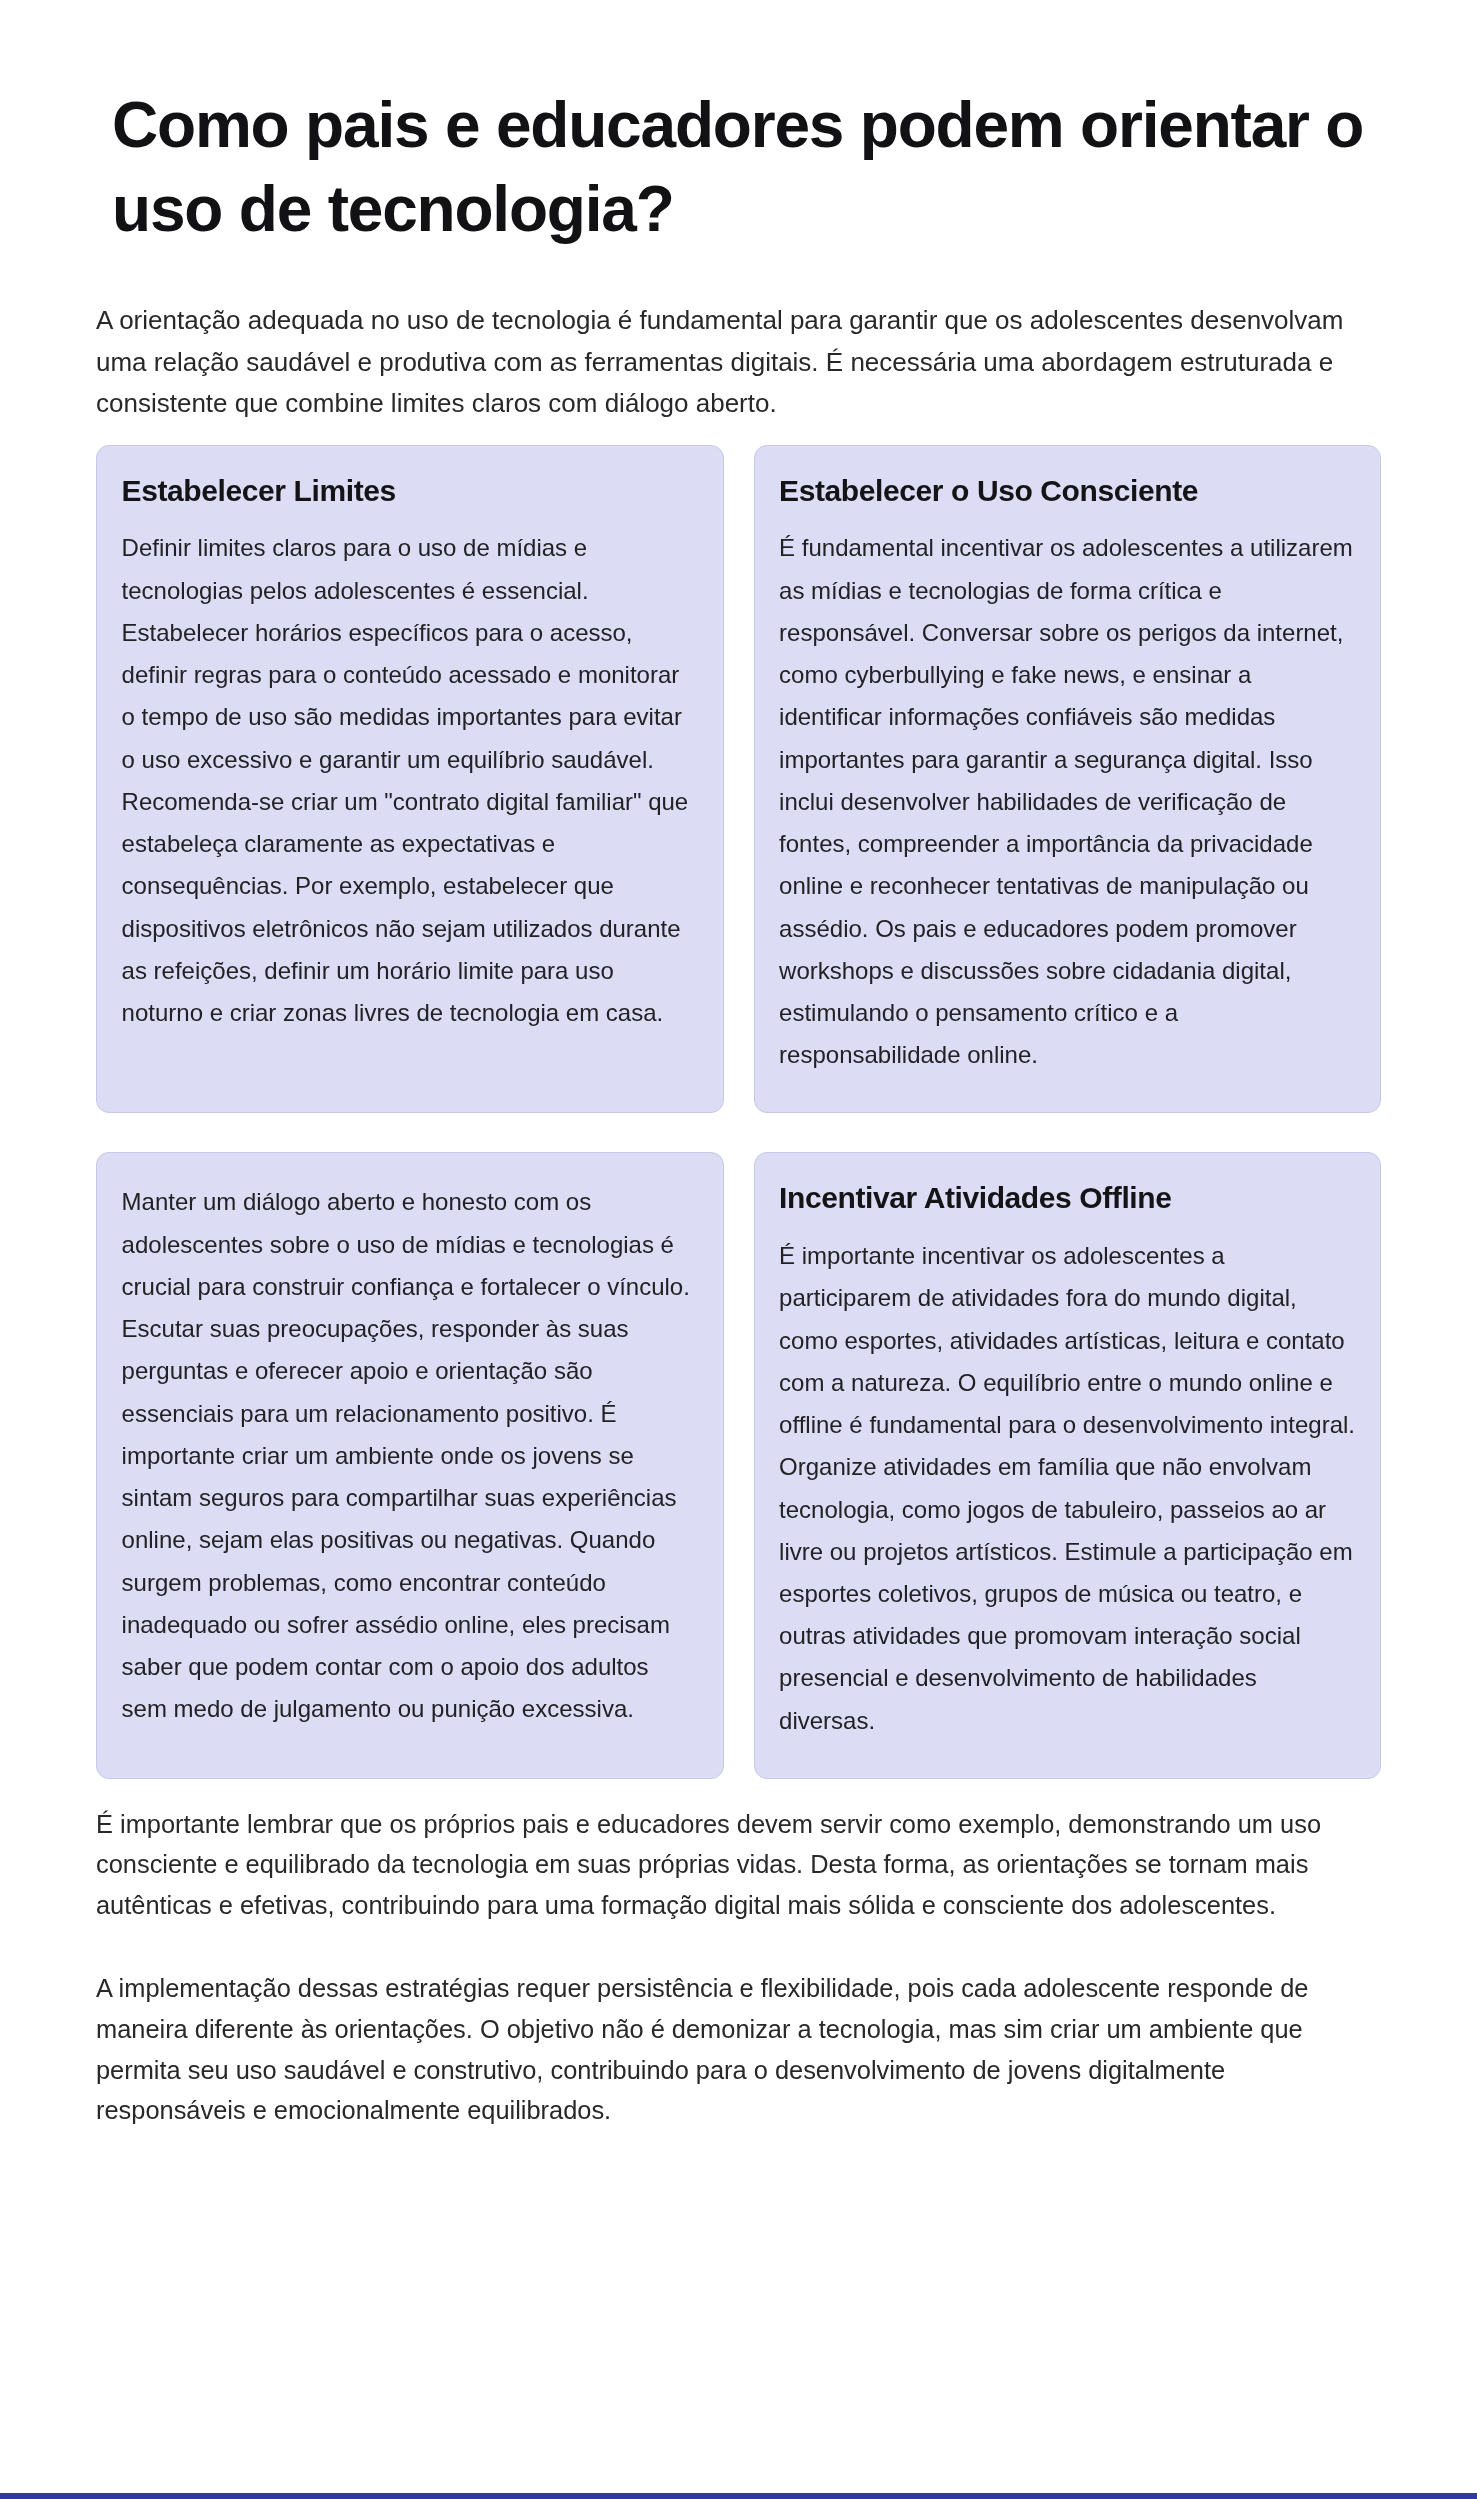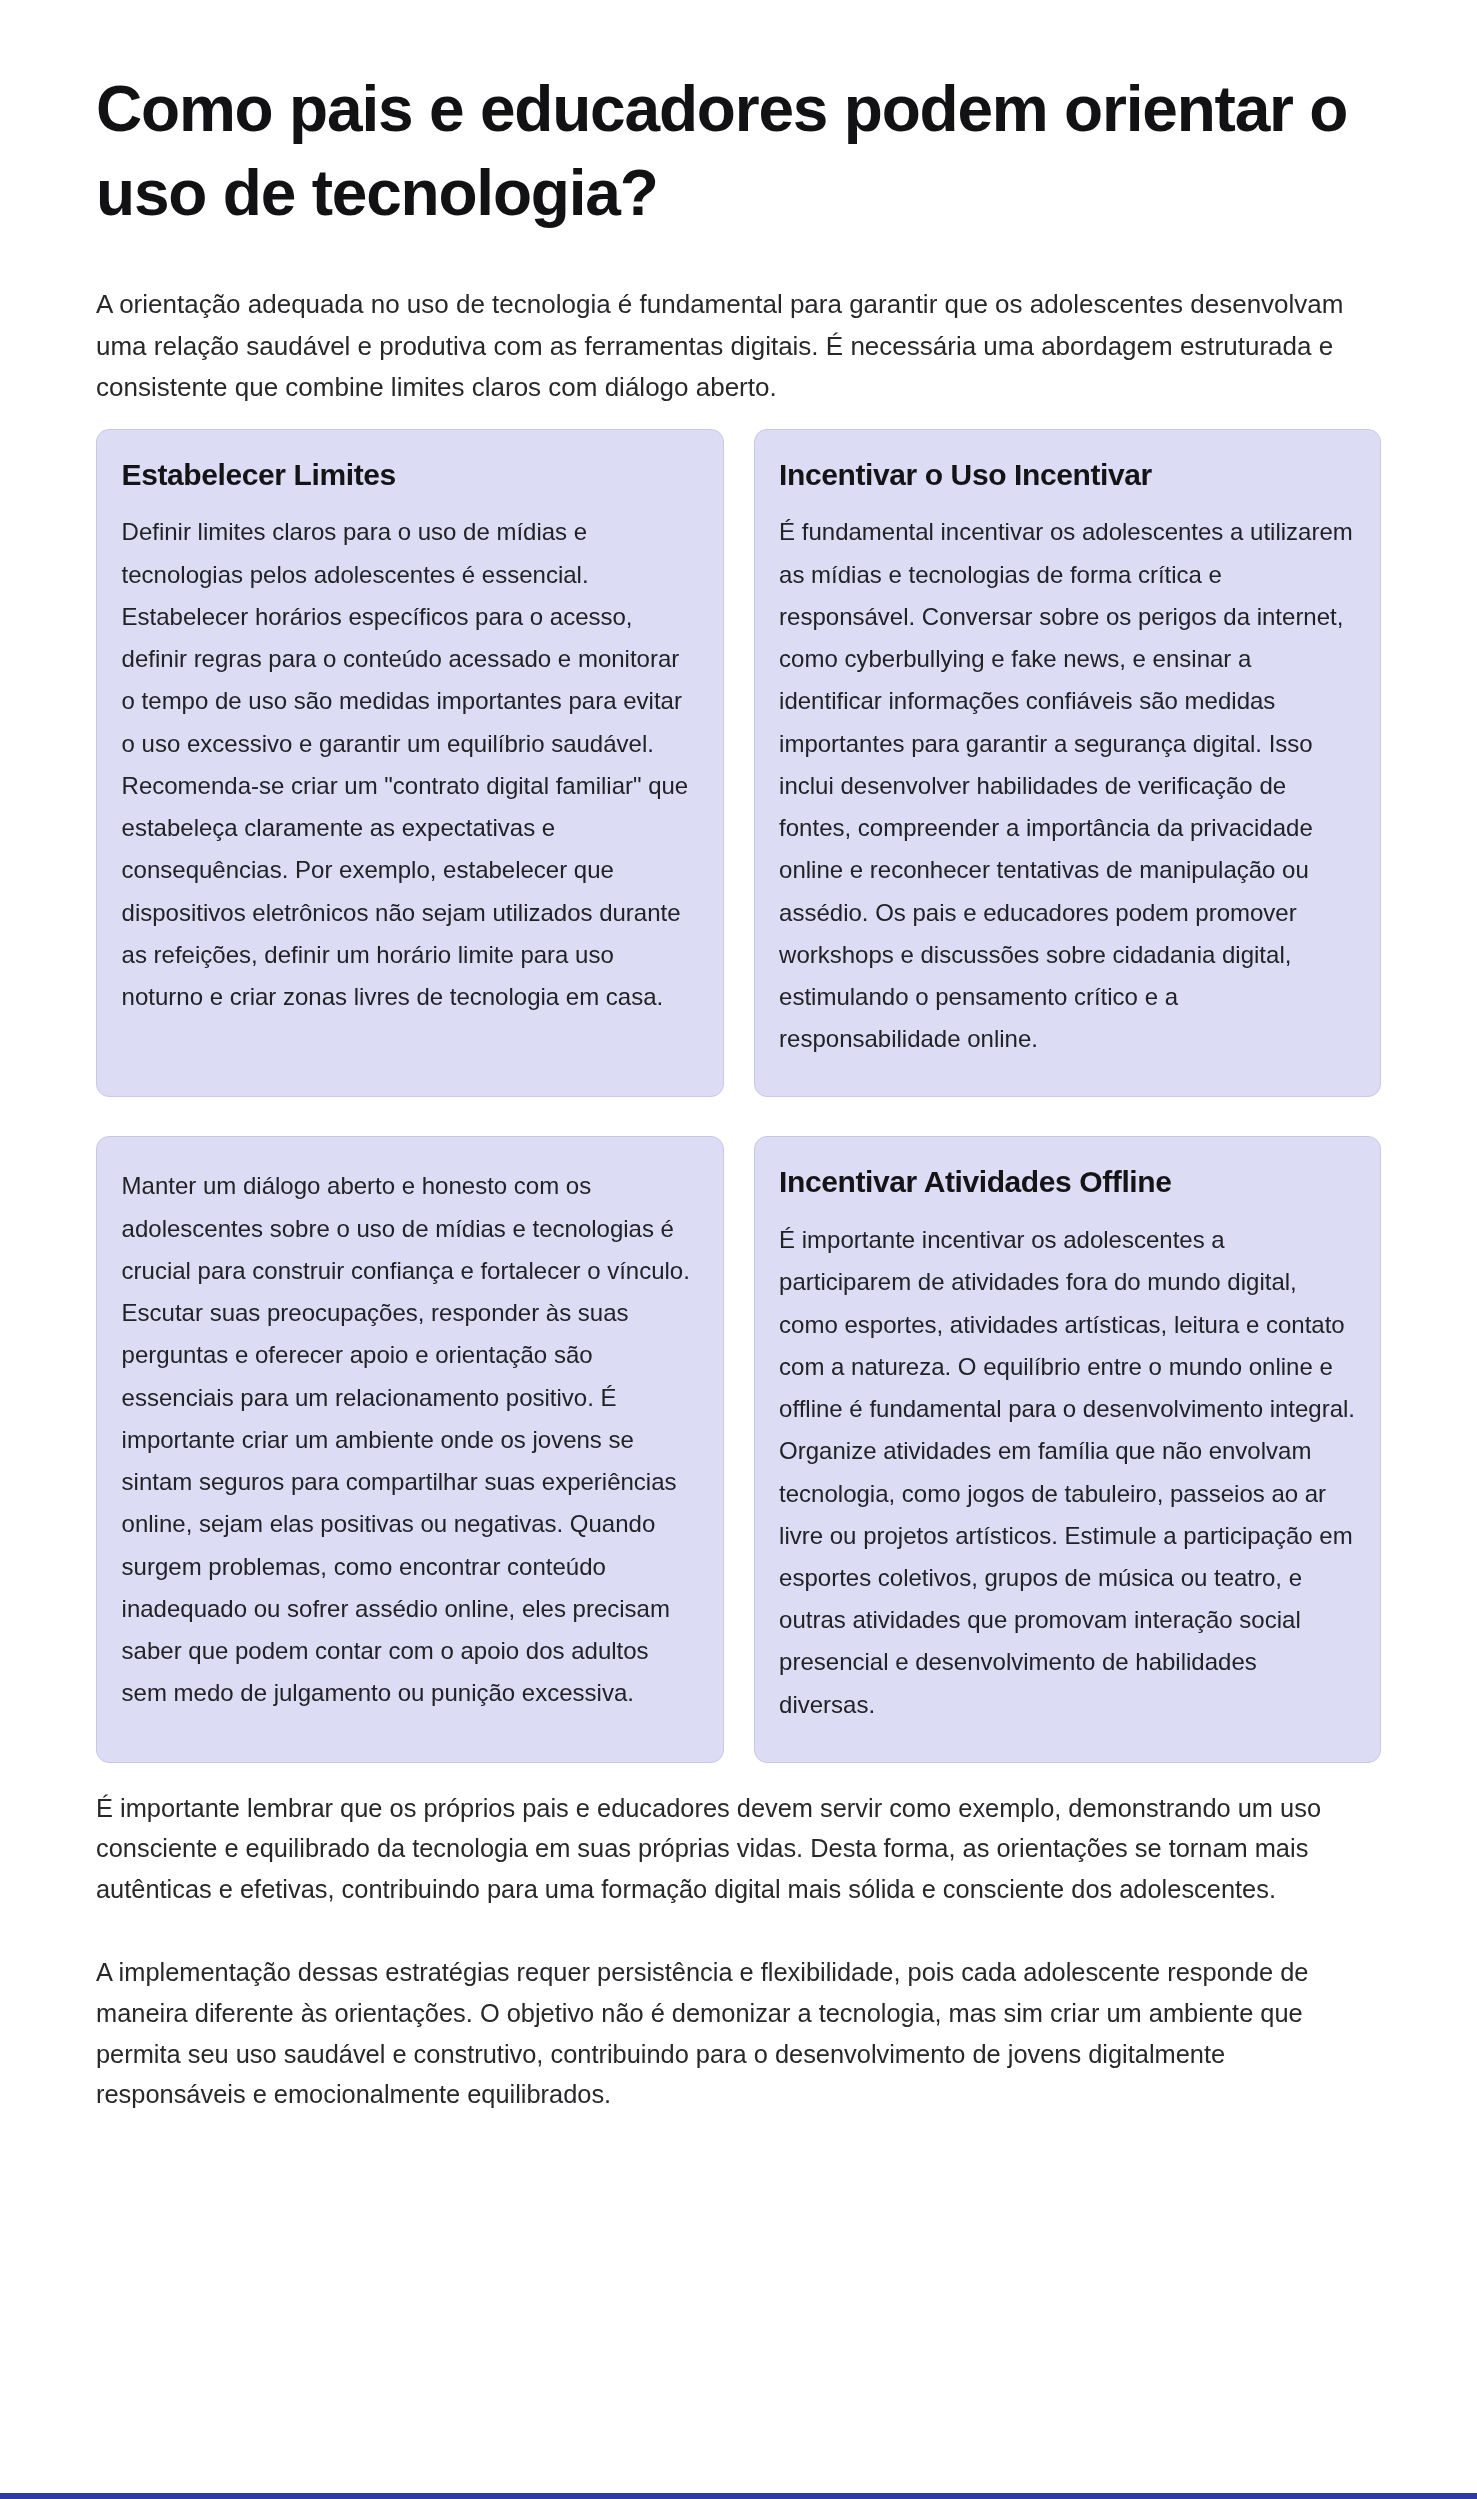--- a/index.html
+++ b/index.html
@@ -12,21 +12,21 @@
     height: 2500px;
     position: relative;
     overflow: hidden;
     font-family: "Liberation Sans", sans-serif;
     color: #1e1e20;
   }
   .content {
     padding: 67px 96px 0 96px;
   }
   h1.page-title {
-    margin: 0;
+    margin: 16px;
     font-size: 64px;
     font-weight: bold;
     line-height: 1.32;
     letter-spacing: -1.2px;
     color: #121214;
     max-width: 1288px;
   }
   p.intro {
     margin: 48px 0 0 0;
     font-size: 26px;
@@ -88,21 +88,21 @@
   <p class="intro">A orientação adequada no uso de tecnologia é fundamental para garantir que os adolescentes desenvolvam uma relação saudável e produtiva com as ferramentas digitais. É necessária uma abordagem estruturada e consistente que combine limites claros com diálogo aberto.</p>
 
   <div class="cards">
 
     <section class="card">
       <h2>Estabelecer Limites</h2>
       <p>Definir limites claros para o uso de mídias e tecnologias pelos adolescentes é essencial. Estabelecer horários específicos para o acesso, definir regras para o conteúdo acessado e monitorar o tempo de uso são medidas importantes para evitar o uso excessivo e garantir um equilíbrio saudável. Recomenda-se criar um "contrato digital familiar" que estabeleça claramente as expectativas e consequências. Por exemplo, estabelecer que dispositivos eletrônicos não sejam utilizados durante as refeições, definir um horário limite para uso noturno e criar zonas livres de tecnologia em casa.</p>
     </section>
 
     <section class="card">
-      <h2>Incentivar o Uso Incentivar</h2>
+      <h2>Estabelecer o Uso Consciente</h2>
       <p>É fundamental incentivar os adolescentes a utilizarem as mídias e tecnologias de forma crítica e responsável. Conversar sobre os perigos da internet, como cyberbullying e fake news, e ensinar a identificar informações confiáveis são medidas importantes para garantir a segurança digital. Isso inclui desenvolver habilidades de verificação de fontes, compreender a importância da privacidade online e reconhecer tentativas de manipulação ou assédio. Os pais e educadores podem promover workshops e discussões sobre cidadania digital, estimulando o pensamento crítico e a responsabilidade online.</p>
     </section>
 
     <section class="card">
       <p>Manter um diálogo aberto e honesto com os adolescentes sobre o uso de mídias e tecnologias é crucial para construir confiança e fortalecer o vínculo. Escutar suas preocupações, responder às suas perguntas e oferecer apoio e orientação são essenciais para um relacionamento positivo. É importante criar um ambiente onde os jovens se sintam seguros para compartilhar suas experiências online, sejam elas positivas ou negativas. Quando surgem problemas, como encontrar conteúdo inadequado ou sofrer assédio online, eles precisam saber que podem contar com o apoio dos adultos sem medo de julgamento ou punição excessiva.</p>
     </section>
 
     <section class="card">
       <h2>Incentivar Atividades Offline</h2>
       <p>É importante incentivar os adolescentes a participarem de atividades fora do mundo digital, como esportes, atividades artísticas, leitura e contato com a natureza. O equilíbrio entre o mundo online e offline é fundamental para o desenvolvimento integral. Organize atividades em família que não envolvam tecnologia, como jogos de tabuleiro, passeios ao ar livre ou projetos artísticos. Estimule a participação em esportes coletivos, grupos de música ou teatro, e outras atividades que promovam interação social presencial e desenvolvimento de habilidades diversas.</p>

